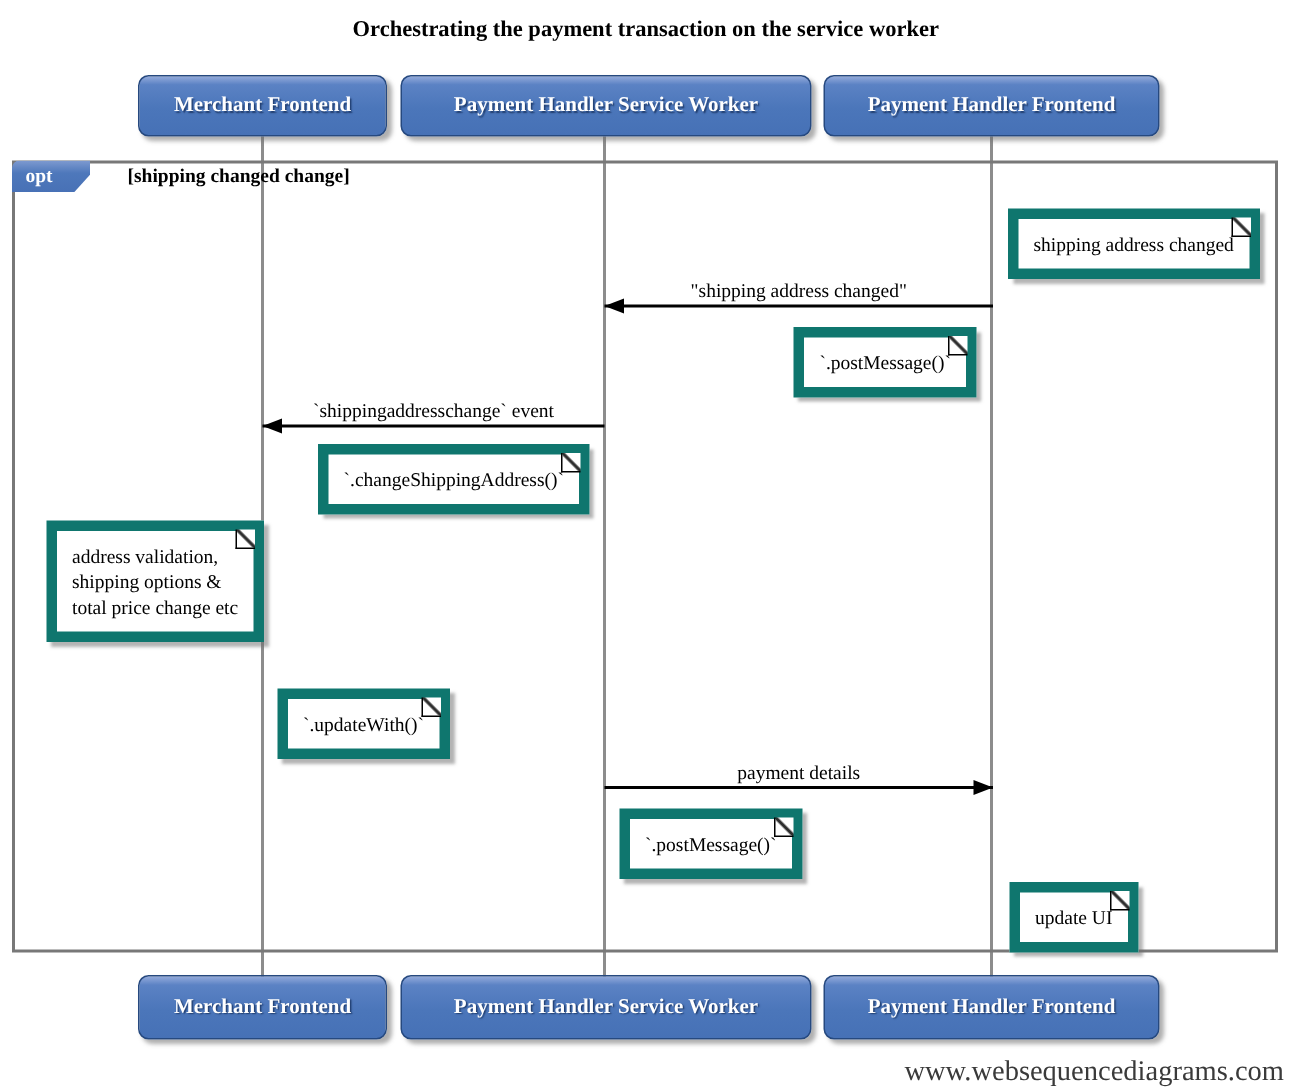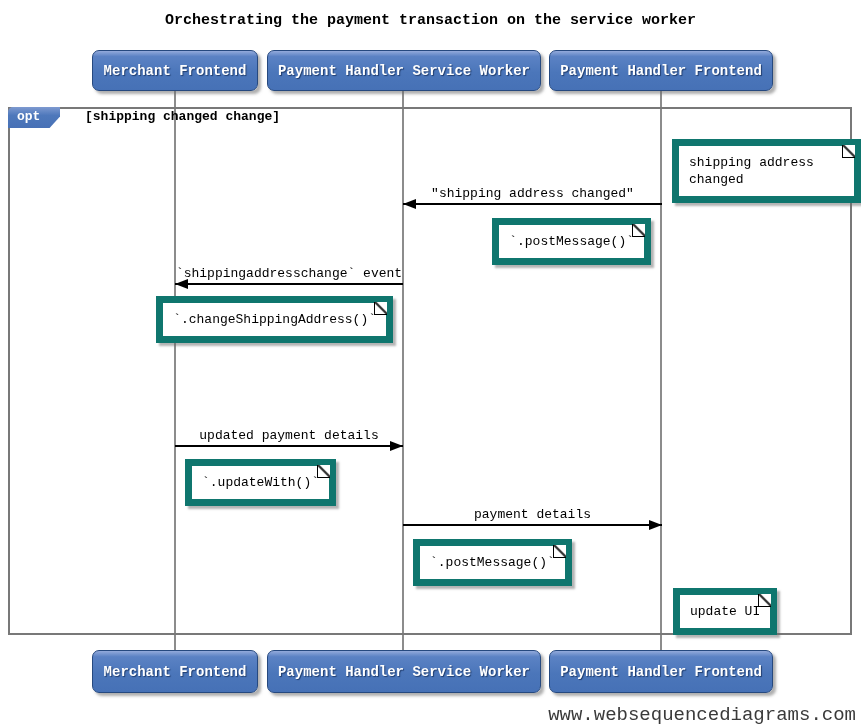--- a/index.html
+++ b/index.html
@@ -1,18 +1,18 @@
 <!DOCTYPE html>
 <html><head>
 <meta charset="utf-8">
 <style>
   html,body{margin:0;padding:0;background:#fff;}
   .canvas{
     position:relative;width:861px;height:727px;background:#ffffff;overflow:hidden;
-    font-family:Liberation Mono, monospace;color:#000;
+    font-family:Liberation Serif, serif;color:#000;
   }
   .title{position:absolute;top:12px;left:0;width:861px;text-align:center;
     font-size:15px;font-weight:bold;}
   
   .lifeline{position:absolute;width:2px;background:#8c8c8c;top:91px;height:560px;z-index:1;}
   #life-merchant{left:174px;}
   #life-sw{left:402px;}
   #life-phf{left:660px;}
   
   .frame{position:absolute;left:8px;top:107px;width:844px;height:528px;
@@ -90,45 +90,45 @@
     </div>
   </div>
 
   <div class="msg" id="msg2">
     <div class="msg-label">`shippingaddresschange` event</div>
     <div class="msg-line">
       <span class="head head-left"></span>
     </div>
   </div>
 
-  <div class="msg" id="msg3">
-    <div class="msg-label">updated payment details</div>
-    <div class="msg-line">
-      <span class="head head-right"></span>
-    </div>
-  </div>
 
   <div class="msg" id="msg4">
     <div class="msg-label">payment details</div>
     <div class="msg-line">
       <span class="head head-right"></span>
     </div>
   </div>
 
   <div class="note" id="note1">
     <span class="fold"></span>
     <span class="txt">shipping address changed</span>
   </div>
   <div class="note" id="note2">
     <span class="fold"></span>
     <span class="txt">`.postMessage()`</span>
   </div>
   <div class="note" id="note3">
     <span class="fold"></span>
     <span class="txt">`.changeShippingAddress()`</span>
+  </div>
+  <div class="note" id="note4">
+    <span class="fold"></span>
+    <span class="txt">address validation,
+shipping options &amp;
+total price change etc</span>
   </div>
   <div class="note" id="note5">
     <span class="fold"></span>
     <span class="txt">`.updateWith()`</span>
   </div>
   <div class="note" id="note6">
     <span class="fold"></span>
     <span class="txt">`.postMessage()`</span>
   </div>
   <div class="note" id="note7">

